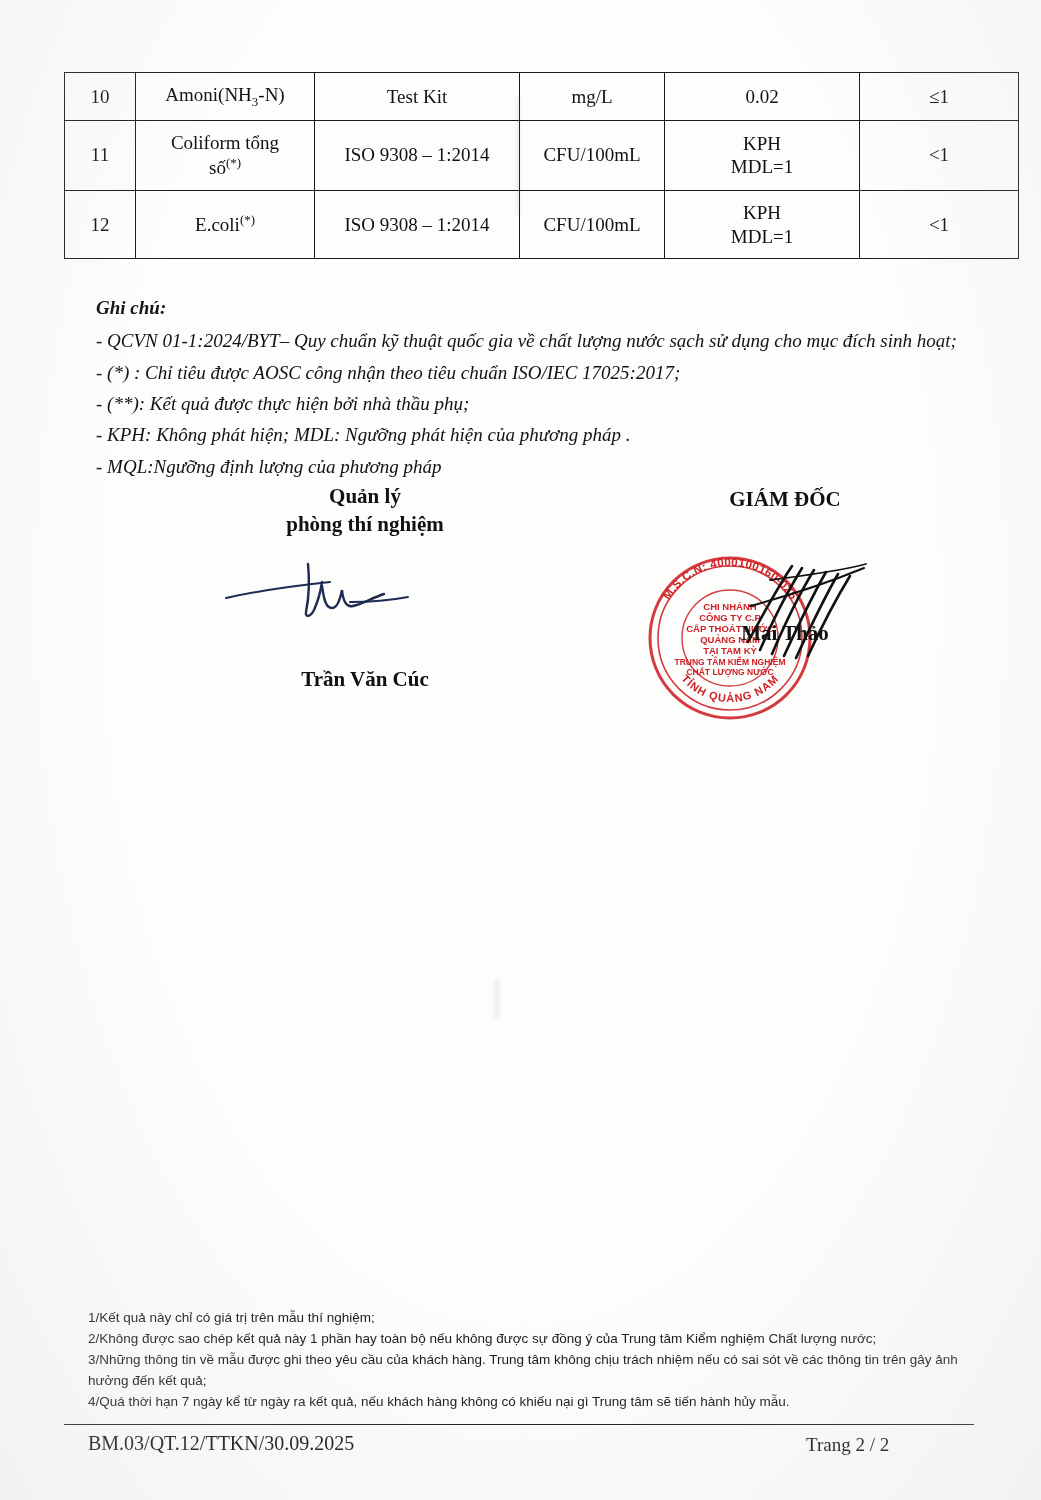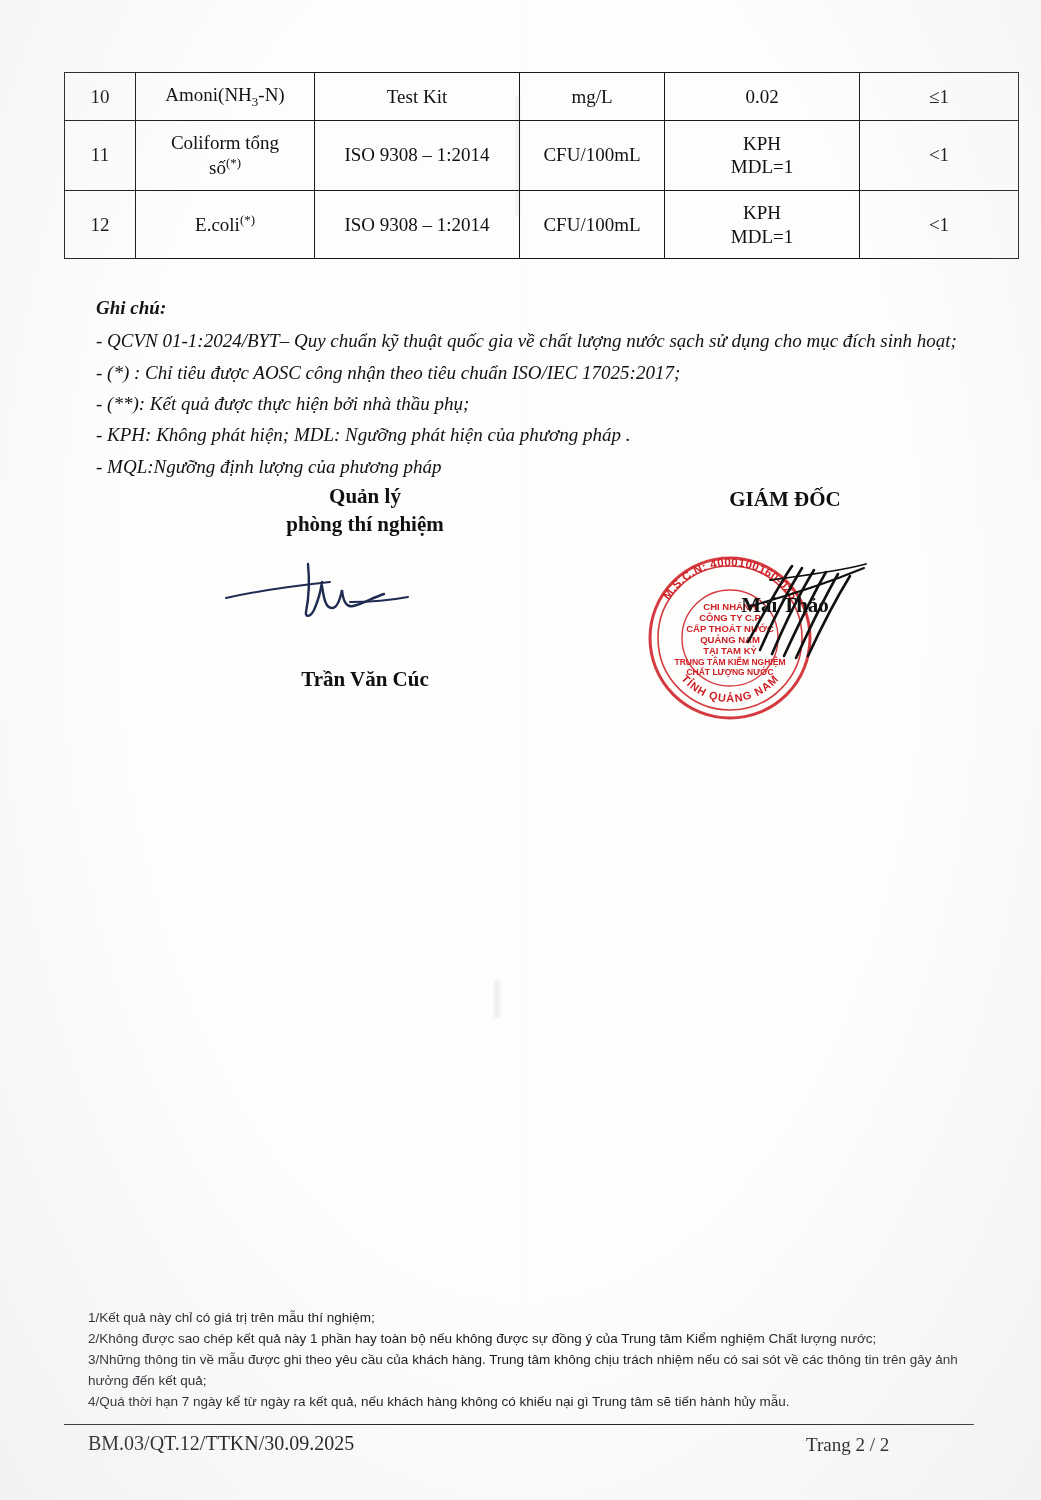--- a/index.html
+++ b/index.html
@@ -106,21 +106,21 @@
     line-height: 1.35;
   }
   .sig-name {
     font-weight: bold;
     font-size: 21px;
     margin-top: 128px;
   }
   .sig-name-right {
     font-weight: bold;
     font-size: 21px;
-    margin-top: 80px;
+    margin-top: 108px;
     position: relative;
     z-index: 3;
   }
 
   
   .scribble-left {
     position: absolute;
     left: 222px;
     top: 556px;
     width: 220px;

